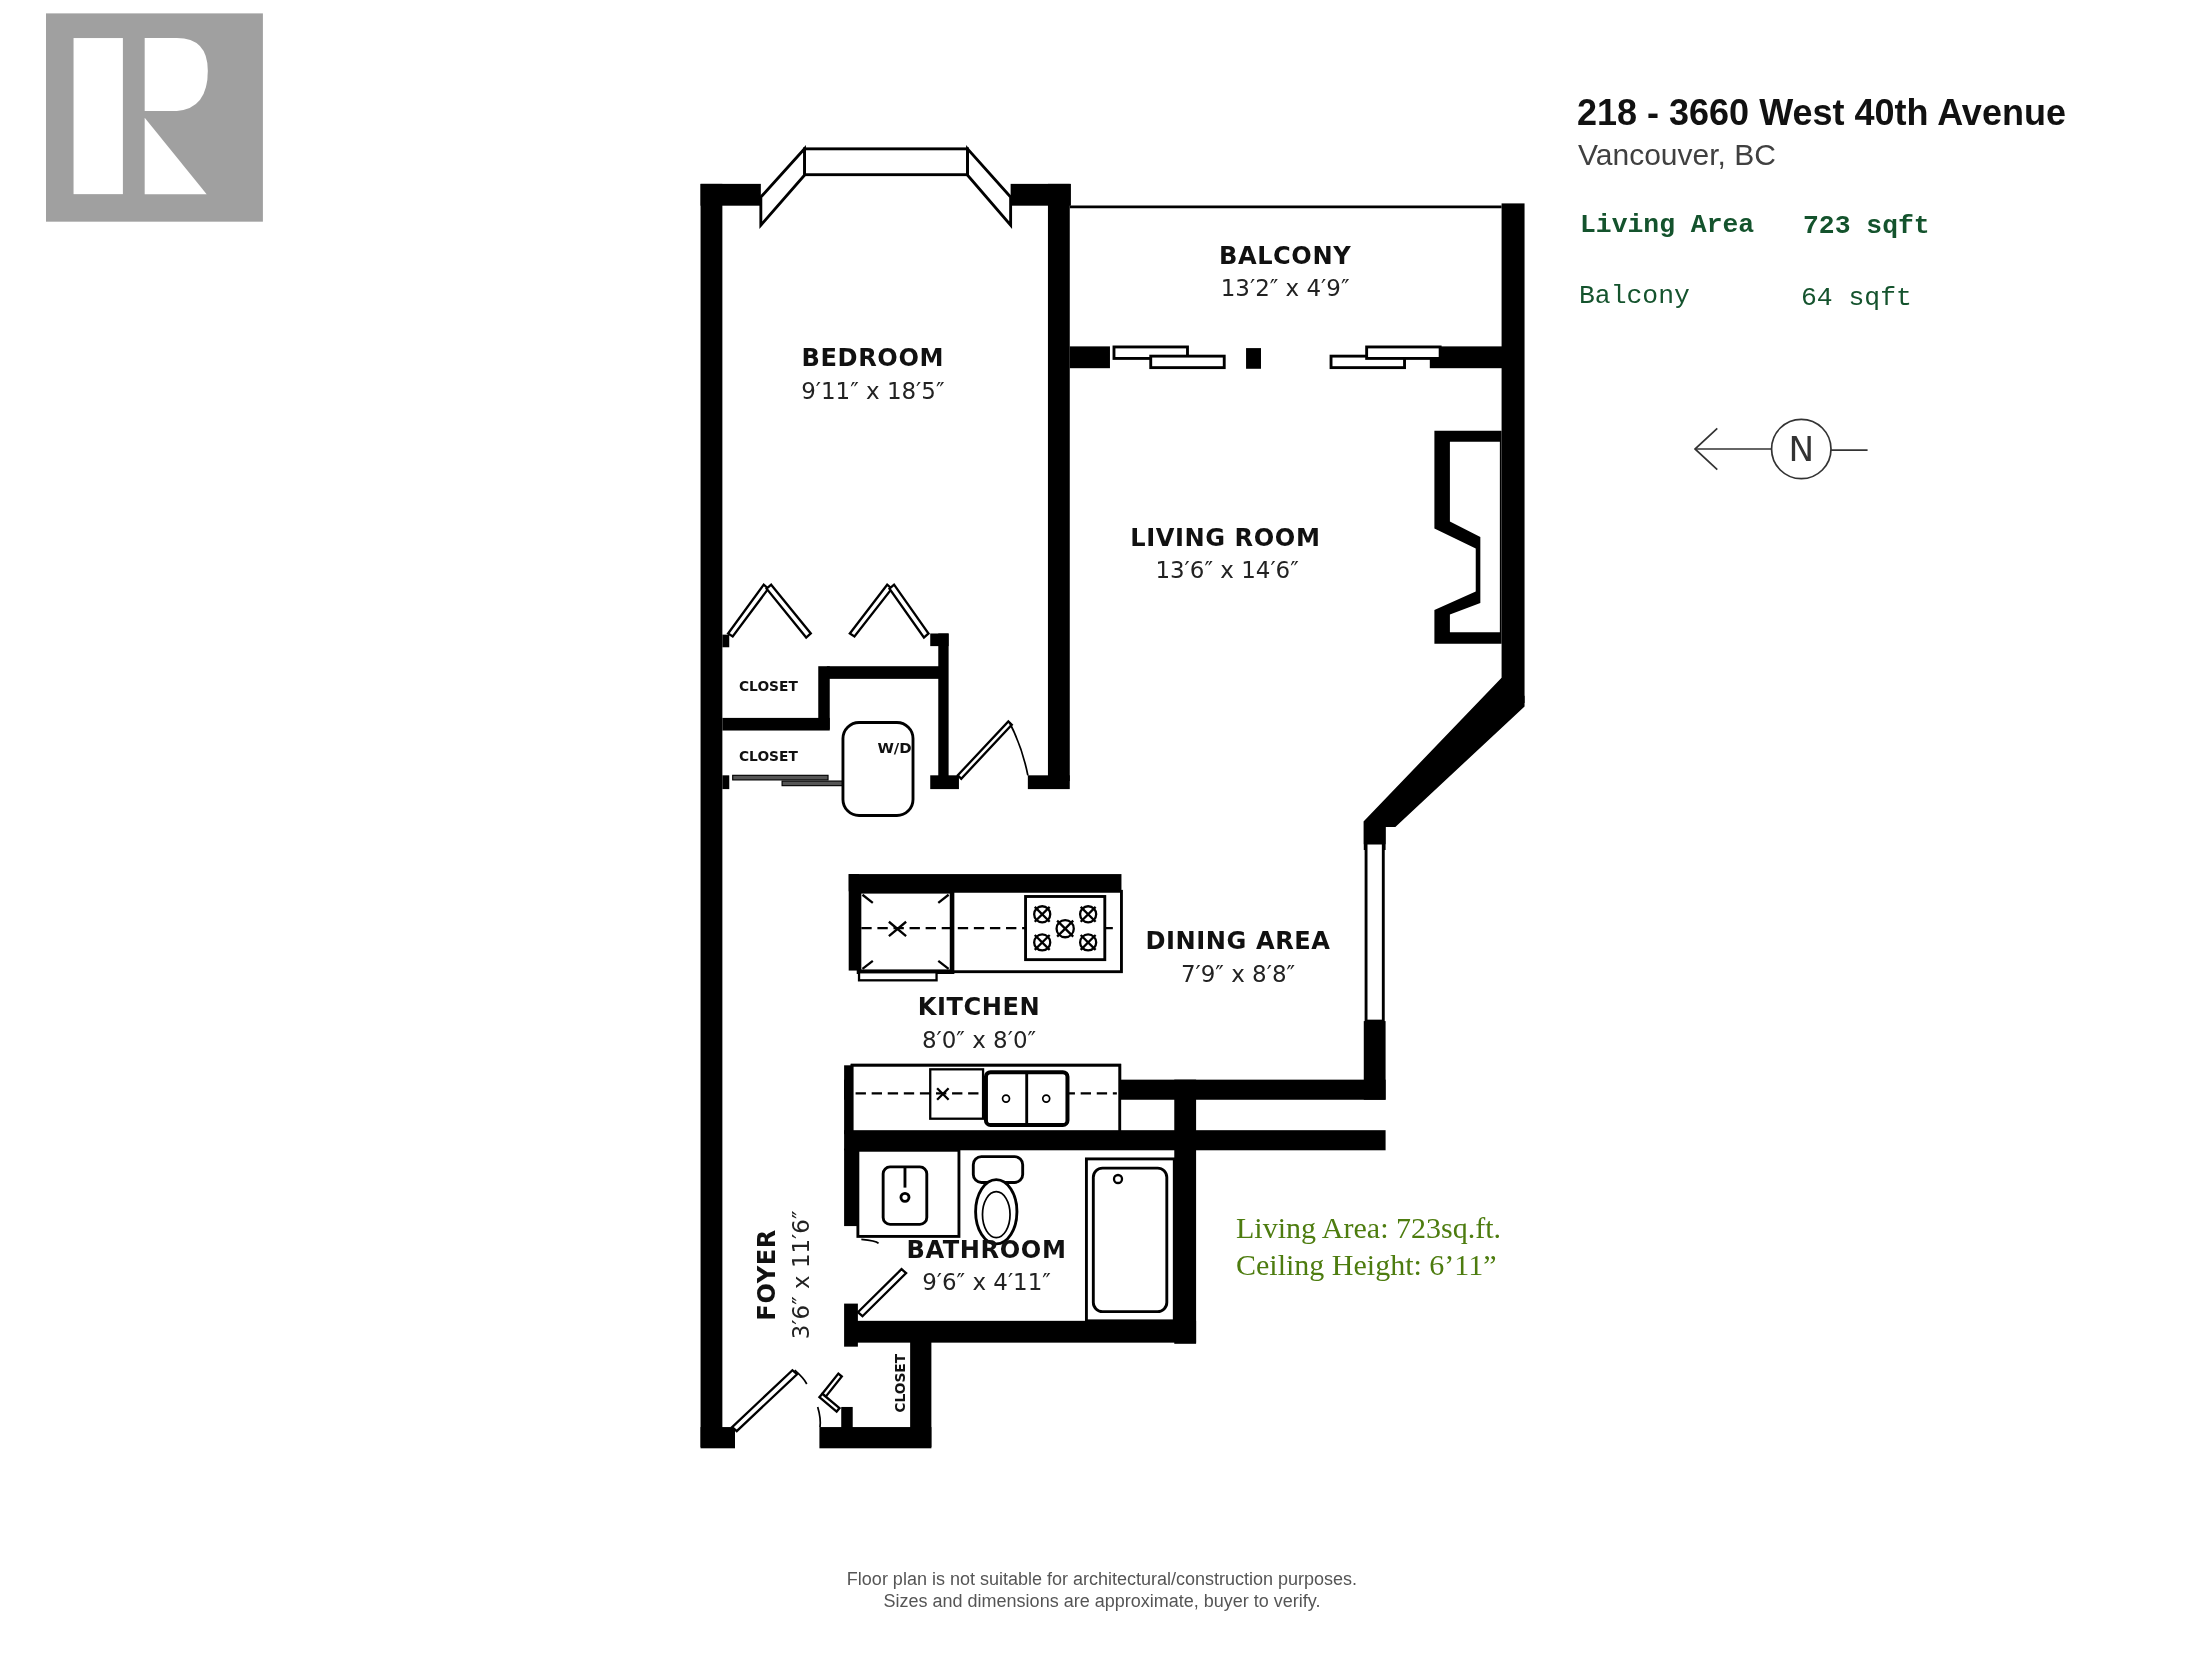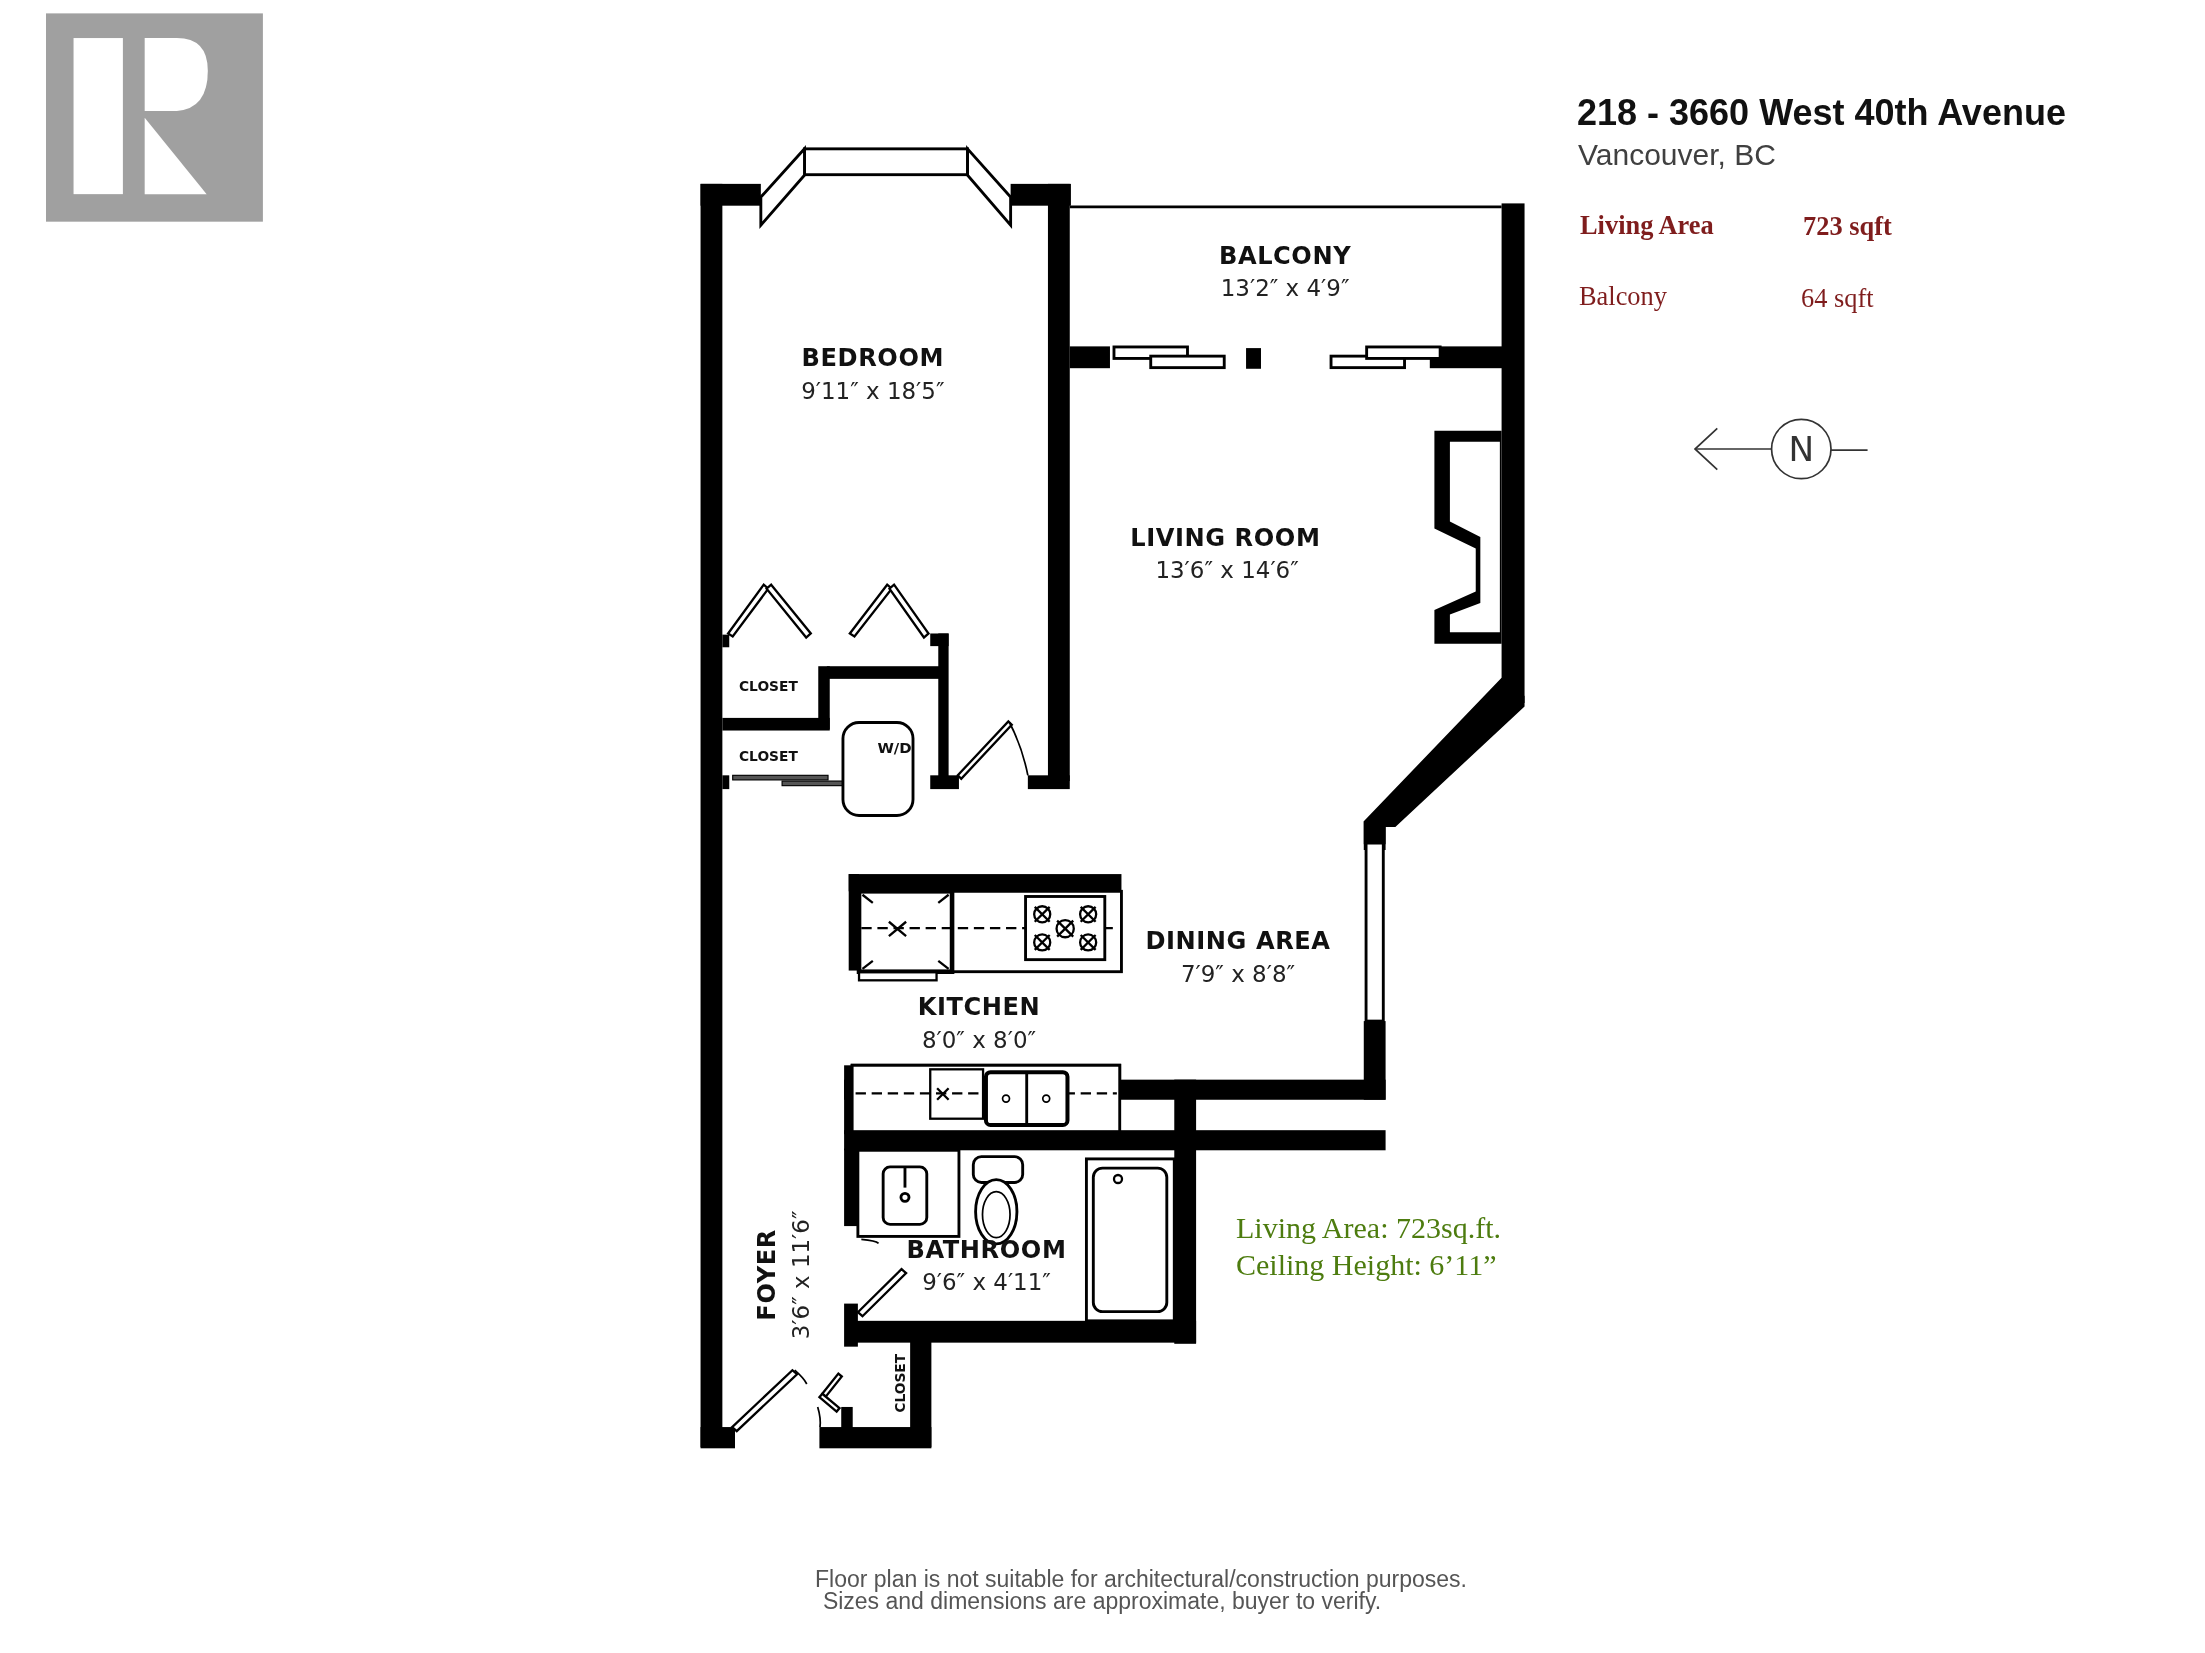--- a/index.html
+++ b/index.html
@@ -4,24 +4,24 @@
 <style>
   html, body { margin: 0; padding: 0; background: #ffffff; }
   body { width: 2205px; height: 1654px; position: relative; overflow: hidden; font-family: "Liberation Sans", sans-serif; }
   .abs { position: absolute; white-space: nowrap; }
   #plan { position: absolute; left: 0; top: 0; width: 2205px; height: 1654px; }
   .room-name { font-family: "DejaVu Sans", sans-serif; font-weight: bold; fill: #111; letter-spacing: 1px; }
   .room-dim { font-family: "DejaVu Sans", sans-serif; font-weight: normal; fill: #222; }
   .small-label { font-family: "DejaVu Sans", sans-serif; font-weight: bold; fill: #111; }
   .title { font-family: "Liberation Sans", sans-serif; font-weight: bold; font-size: 36px; color: #111; }
   .subtitle { font-family: "Liberation Sans", sans-serif; font-size: 30px; color: #404040; }
-  .area-label { font-family: Liberation Serif, serif; font-size: 26.4px; color: #7f1d1d; }
+  .area-label { font-family: Liberation Mono, monospace; font-size: 26.4px; color: #14532d; }
   .bold { font-weight: bold; }
   .note { font-family: Liberation Serif, serif; font-size: 30px; color: #4d7c0f; line-height: 37px; }
-  .disclaimer { font-family: "Liberation Sans", sans-serif; font-size: 23px; color: #555; text-align: center; line-height: 22px; }
+  .disclaimer { font-family: "Liberation Sans", sans-serif; font-size: 18px; color: #555; text-align: center; line-height: 22px; }
   .logo-text { font-family: "DejaVu Sans", sans-serif; font-size: 51px; color: #9e9e9e; letter-spacing: 1.1px; }
 </style>
 </head>
 <body>
 
 <div class="abs" style="left:46px; top:11.5px; width:241px; height:276px;">
   <svg width="241" height="230" viewBox="0 0 420 400" style="position:absolute; left:0; top:0;">
     <rect x="0" y="2" width="378" height="363" fill="#a0a0a0"></rect>
     <rect x="48" y="45" width="86" height="272" fill="#ffffff"></rect>
     <path d="M172 45 L228 45 Q282 45 282 102 Q282 168 228 172 L172 172 Z" fill="#ffffff"></path>

